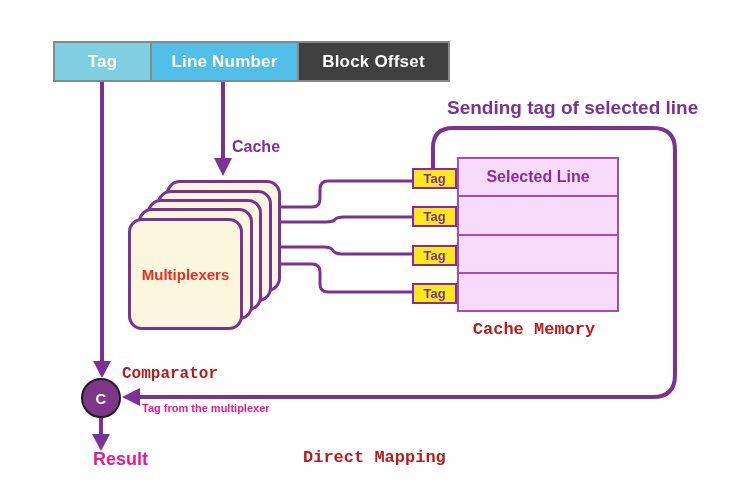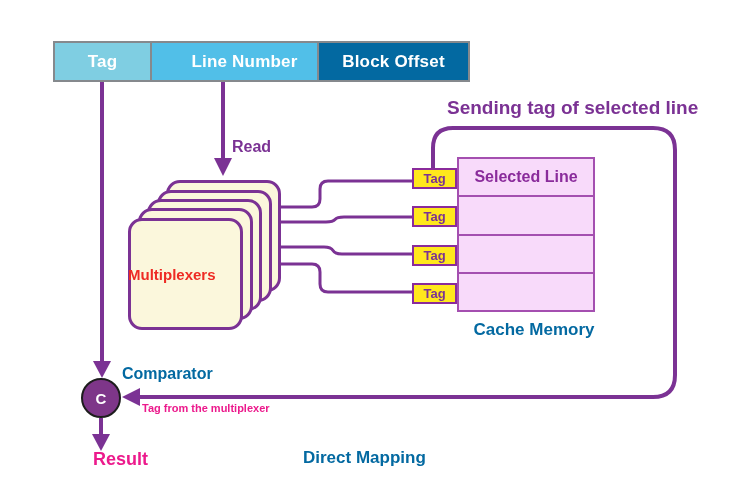--- a/index.html
+++ b/index.html
@@ -10,52 +10,52 @@
     font-weight:bold;
   }
   svg.wires { position:absolute; left:0; top:0; z-index:1; }
 
   
   .addr-row { position:absolute; left:53px; top:41px; display:flex; border:2px solid #85898D; z-index:2; }
   .addr-cell { height:37px; display:flex; align-items:center; justify-content:center;
                color:#ffffff; font-size:17px; letter-spacing:.2px; }
   .addr-cell + .addr-cell { border-left:2px solid #85898D; }
   .addr-tag    { width:95px;  background:#7FCEE2; }
-  .addr-line   { width:145px; background:#51BFE8;padding-left:20px; }
-  .addr-offset { width:149px; background:#0369a1; }
+  .addr-line   { width:145px; background:#51BFE8; }
+  .addr-offset { width:149px; background:#404040; }
 
   
   .mux-panel { position:absolute; width:115px; height:112px; box-sizing:border-box;
                background:#FBF7DC; border:3px solid #7B3294; border-radius:14px; }
-  .mux-label { position:absolute; left:128px; top:266px; width:115px; 
+  .mux-label { position:absolute; left:128px; top:266px; width:115px; text-align:center;
                color:#EE2B24; font-size:15px; z-index:7; }
 
   
   .tag-box { position:absolute; left:412px; width:45px; height:21px; box-sizing:border-box;
              background:#FFE81C; border:2px solid #8A2B9B; color:#7B3294;
              display:flex; align-items:center; justify-content:center; font-size:13px; z-index:2; }
 
   
-  .cache-box { position:absolute; left:457px; top:157px; width:138px; height:155px;
+  .cache-box { position:absolute; left:457px; top:157px; width:162px; height:155px;
                box-sizing:border-box; background:#F8DAFA; border:2px solid #A44FB0;
                display:flex; flex-direction:column; z-index:2; }
   .cache-row { flex:1; display:flex; align-items:center; justify-content:center; }
   .cache-row.divided { border-bottom:2px solid #A44FB0; }
   .selected-line-label { color:#8A2B9B; font-size:16px; }
 
   
   .comparator { position:absolute; left:81px; top:378px; width:40px; height:40px;
                 box-sizing:border-box; border-radius:50%; background:#7E3689;
                 border:2px solid #1D1D1D; display:flex; align-items:center; justify-content:center;
                 color:#ffffff; font-size:15px; z-index:3; }
 
   
   .lbl { position:absolute; z-index:4; white-space:nowrap; }
   .lbl-purple  { color:#7B3294;text-align:right; }
-  .lbl-orange  { color:#0369a1; }
+  .lbl-orange  { color:#b91c1c;font-family:Liberation Mono, monospace; }
   .lbl-magenta { color:#EC1A8C; }
   .read-label      { left:232px; top:138px; font-size:16px; }
   .sending-label   { left:447px; top:97px;  font-size:19px; }
   .cache-mem-label { left:457px; top:320px; width:154px; text-align:center; font-size:17px; }
   .comparator-label{ left:122px; top:357px; font-size:16px;margin-top:8px; }
   .tag-mux-label   { left:142px; top:402px; font-size:11px; }
   .result-label    { left:72px;  top:449px; font-size:18px;margin-left:21px; }
   .mapping-label   { left:303px; top:448px; font-size:17px; }
 </style>
 </head>
@@ -109,21 +109,21 @@
     <div class="cache-row divided">
       <span class="selected-line-label">Selected Line</span>
     </div>
     <div class="cache-row divided"></div>
     <div class="cache-row divided"></div>
     <div class="cache-row"></div>
   </div>
 
   <div class="comparator">C</div>
 
-  <div class="lbl lbl-purple read-label">Read</div>
+  <div class="lbl lbl-purple read-label">Cache</div>
   <div class="lbl lbl-purple sending-label">Sending tag of selected line</div>
   <div class="lbl lbl-orange cache-mem-label">Cache Memory</div>
   <div class="lbl lbl-orange comparator-label">Comparator</div>
   <div class="lbl lbl-magenta tag-mux-label">Tag from the multiplexer</div>
   <div class="lbl lbl-magenta result-label">Result</div>
   <div class="lbl lbl-orange mapping-label">Direct Mapping</div>
 
 </div>
 
 </body></html>

